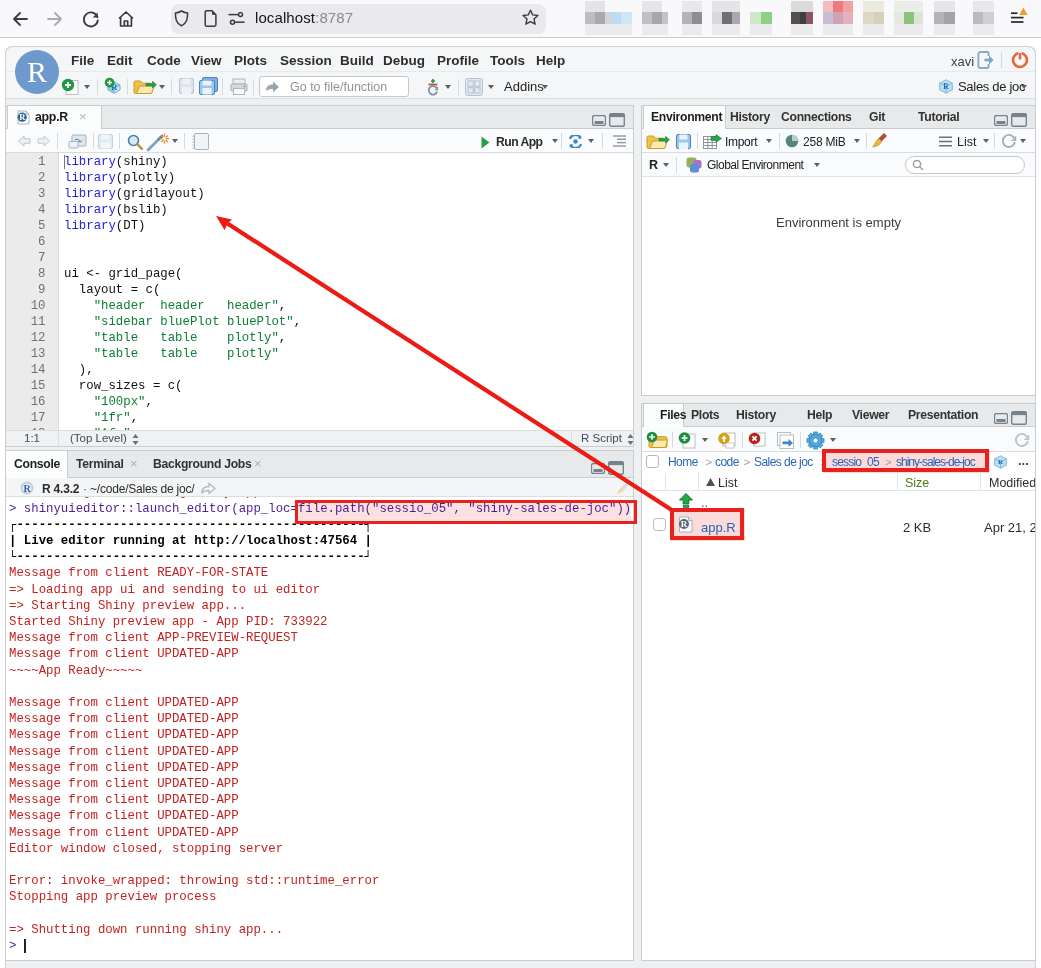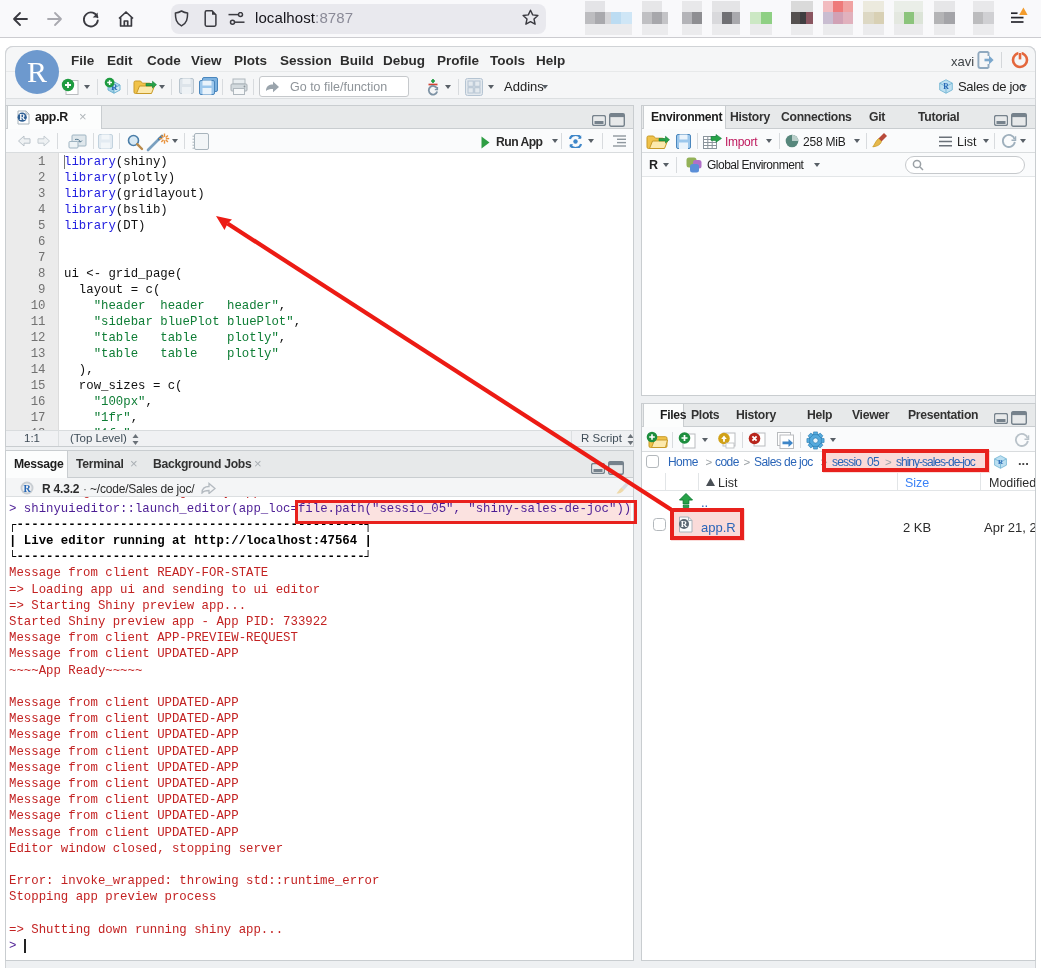--- a/index.html
+++ b/index.html
@@ -380,21 +380,21 @@
     </svg>
   <span class="a" style="left:575px;top:326px;font-size:11.5px;color:#3f4c57">R Script</span>
   <svg class="a" style="left:621px;top:328px" width="7" height="11" viewBox="0 0 7 11">
       <path d="M3.5 0 L6.5 4 H0.5 Z M3.5 11 L6.5 7 H0.5 Z" fill="#6a7178"></path>
     </svg>
 </div>
 
 <div id="console" class="a pane" style="left:5px;top:450px;width:629px;height:511px;overflow:hidden;">
   <div class="a" style="left:0;top:0;width:629px;height:27px;background:#e7e9ea;border-bottom:1px solid #c9cdd0;"></div>
   <div class="tab a" style="left:0;width:62px;height:27px;border-left:none;"></div>
-  <span class="tablbl a" style="left:8px;top:6px">Message</span>
+  <span class="tablbl a" style="left:8px;top:6px">Console</span>
   <span class="tablbl2 a" style="left:70px;top:6px">Terminal</span>
   <span class="a" style="left:124px;top:5px;font-size:13px;color:#a9aeb3">×</span>
   <span class="tablbl2 a" style="left:147px;top:6px">Background Jobs</span>
   <span class="a" style="left:248px;top:5px;font-size:13px;color:#a9aeb3">×</span>
   <svg class="a" style="left:585px;top:12px" width="14" height="11" viewBox="0 0 14 11">
       <rect x="0.5" y="0.5" width="13" height="10" rx="2" fill="none" stroke="#76828c" stroke-width="1.3"></rect>
       <rect x="2.5" y="6" width="9" height="3" fill="#76828c"></rect>
     </svg>
   <svg class="a" style="left:602px;top:10px" width="16" height="14" viewBox="0 0 16 14">
       <rect x="0.7" y="0.7" width="14.6" height="12.6" rx="1.5" fill="none" stroke="#76828c" stroke-width="1.4"></rect>
@@ -478,21 +478,21 @@
       <rect x="0.5" y="0.5" width="14" height="14" rx="1.5" fill="#9cc7ec" stroke="#4a86bd"></rect>
       <rect x="3.5" y="0.5" width="8" height="5" fill="#eaf3fb"></rect>
       <rect x="3" y="8.5" width="9" height="6.5" fill="#eaf3fb"></rect>
     </svg>
   <div class="a tdiv" style="left:55px;top:27px"></div>
   <svg class="a" style="left:61px;top:28px" width="19" height="16" viewBox="0 0 19 16">
       <rect x="0.5" y="2.5" width="13" height="12" fill="#fff" stroke="#8a949c"></rect>
       <path d="M0.5 5.5 h13 M0.5 8.5 h13 M0.5 11.5 h13 M4.8 2.5 v12 M9.2 2.5 v12" stroke="#8a949c"></path>
       <path d="M8 2.5 h5 v-2 l5.5 3.9 -5.5 3.9 V6.4 H8 Z" fill="#27a348" stroke="#0e7d35" stroke-width="0.6"></path>
     </svg>
-  <span class="a" style="left:83px;top:29px;font-size:12px;color:#be185d;letter-spacing:-0.3px">Import</span>
+  <span class="a" style="left:83px;top:29px;font-size:12px;color:#0f172a;letter-spacing:-0.3px">Import</span>
   <span class="a caret" style="left:124px;top:33px"></span>
   <div class="a tdiv" style="left:137px;top:27px"></div>
   <svg class="a" style="left:143px;top:28px" width="14" height="14" viewBox="0 0 14 14">
       <circle cx="7" cy="7" r="6.3" fill="#57877c"></circle>
       <path d="M7 7 V0.7 A6.3 6.3 0 0 1 13.3 7 Z" fill="#b9cec9"></path>
     </svg>
   <span class="a" style="left:161px;top:29px;font-size:12px;color:#222;letter-spacing:-0.2px">258 MiB</span>
   <span class="a caret" style="left:212px;top:33px"></span>
   <div class="a tdiv" style="left:224px;top:27px"></div>
   <svg class="a" style="left:230px;top:26px" width="17" height="17" viewBox="0 0 17 17">
@@ -524,20 +524,21 @@
     </svg>
   <span class="a" style="left:65px;top:52px;font-size:12px;color:#222;letter-spacing:-0.5px">Global Environment</span>
   <span class="a caret" style="left:172px;top:57px"></span>
   <div class="a" style="left:263px;top:50px;width:120px;height:18px;background:#fff;border:1px solid #c6c9cc;border-radius:9px;"></div>
   <svg class="a" style="left:270px;top:53px" width="12" height="12" viewBox="0 0 12 12">
       <circle cx="5" cy="5" r="3.6" fill="none" stroke="#9aa0a5" stroke-width="1.5"></circle>
       <path d="M7.8 7.8 L11 11" stroke="#9aa0a5" stroke-width="1.5"></path>
     </svg>
 
   <div class="a" style="left:0;top:71px;width:393px;height:218px;background:#fff;"></div>
+  <span class="a" style="left:0;top:109px;width:393px;text-align:center;font-size:13px;color:#3c3c3c">Environment is empty</span>
 </div>
 
 <div id="files" class="a pane" style="left:641px;top:403px;width:395px;height:558px;overflow:hidden;">
   <div class="tabstrip a"></div>
   <div class="tab a" style="left:1px;width:41px;"></div>
   <span class="tablbl a" style="left:18px">Files</span>
   <span class="tablbl2 a" style="left:49px">Plots</span>
   <span class="tablbl2 a" style="left:94px">History</span>
   <span class="tablbl2 a" style="left:165px">Help</span>
   <span class="tablbl2 a" style="left:210px">Viewer</span>
@@ -614,21 +615,21 @@
 
   <div class="a" style="left:0;top:69px;width:393px;height:18px;background:#fff;border-bottom:1px solid #e2e5e7;"></div>
   <div class="a" style="left:23px;top:69px;width:1px;height:18px;background:#e2e5e7"></div>
   <div class="a" style="left:56px;top:69px;width:1px;height:18px;background:#e2e5e7"></div>
   <div class="a" style="left:255px;top:69px;width:1px;height:18px;background:#e2e5e7"></div>
   <div class="a" style="left:338px;top:69px;width:1px;height:18px;background:#e2e5e7"></div>
   <svg class="a" style="left:64px;top:74px" width="9" height="8" viewBox="0 0 9 8">
       <path d="M4.5 0 L9 8 H0 Z" fill="#4a5056"></path>
     </svg>
   <span class="a" style="left:76px;top:72px;font-size:12.5px;color:#2c2c2c">List</span>
-  <span class="a" style="left:263px;top:72px;font-size:12.5px;color:#3b82f6">Size</span>
+  <span class="a" style="left:263px;top:72px;font-size:12.5px;color:#4d7c0f">Size</span>
   <span class="a" style="left:347px;top:72px;font-size:12.5px;color:#2c2c2c">Modified</span>
 
   <svg class="a" style="left:36px;top:89px" width="16" height="15" viewBox="0 0 16 15">
       <path d="M8 0.5 L14.5 7 H10.8 V11 H5.2 V7 H1.5 Z" fill="#27a348" stroke="#0e7d35"></path>
       <rect x="5.2" y="12.5" width="5.6" height="2" fill="#27a348" stroke="#0e7d35" stroke-width="0.7"></rect>
     </svg>
   <span class="a" style="left:59px;top:91px;font-size:13px;color:#2a65b8">..</span>
 
   <div class="a" style="left:29px;top:105px;width:74px;height:32px;background:rgba(228,75,65,0.2);"></div>
     <div class="a" style="left:11px;top:114px;width:13px;height:13px;background:#fff;border:1px solid #b3b8bc;border-radius:3.5px;"></div>

